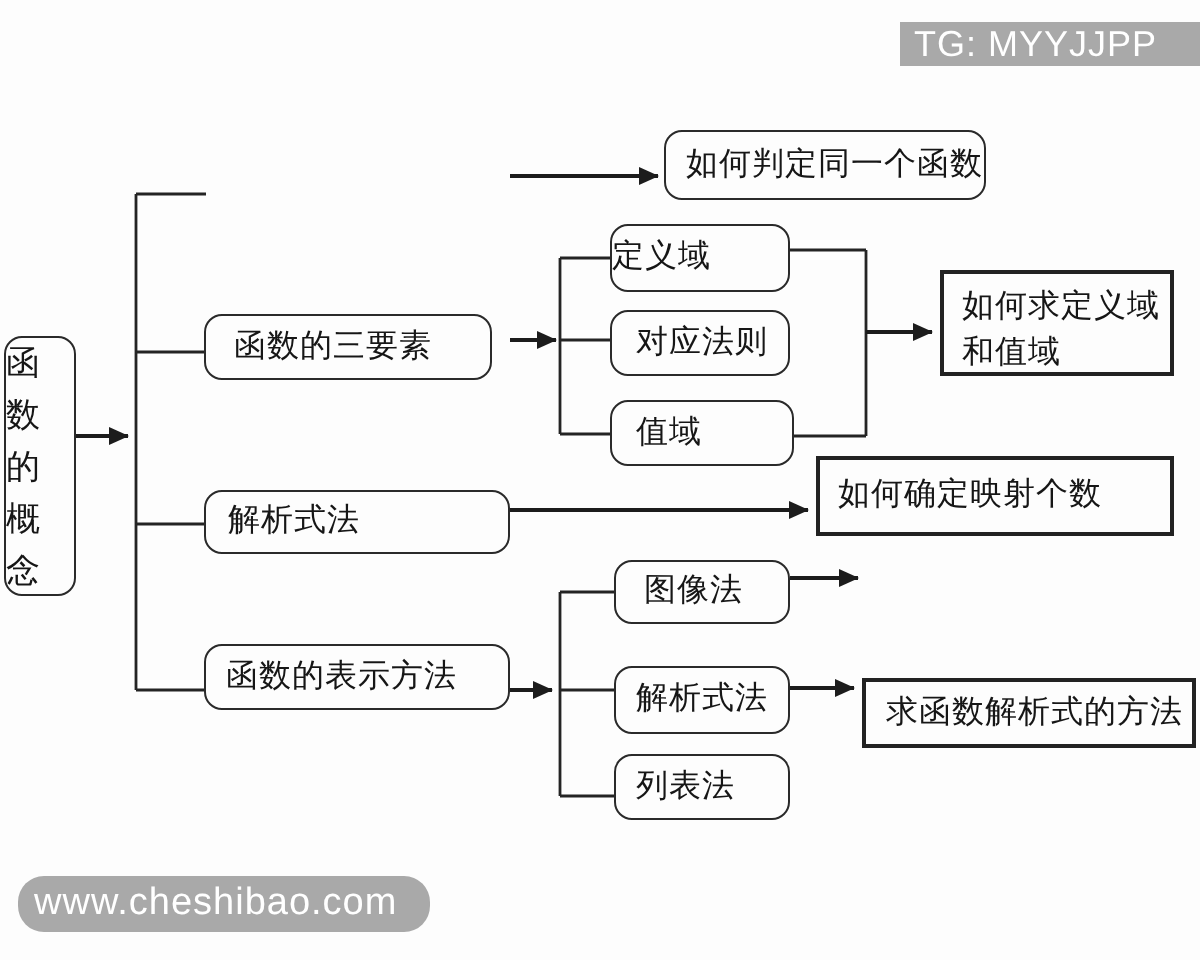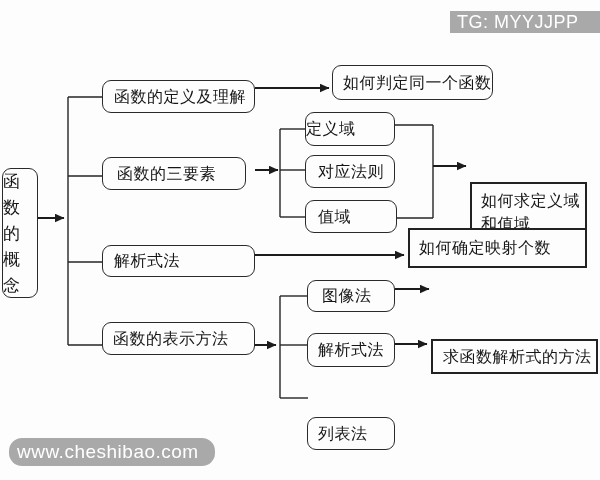--- a/index.html
+++ b/index.html
@@ -9,21 +9,21 @@
     overflow:hidden;
   }
   #wires{position:absolute;left:0;top:0;z-index:1;}
   .node{
     position:absolute;z-index:2;background:#fdfdfd;box-sizing:border-box;
     display:flex;align-items:center;font-size:16px;line-height:1.2;
     letter-spacing:0.5px;white-space:nowrap;
   }
   .rnode{border:1.6px solid #2a2a2a;border-radius:9px;}
   .snode{border:2px solid #222;}
-  .wrap{white-space:normal;align-items:flex-start;margin-top:47px;}
+  .wrap{white-space:normal;align-items:flex-start;}
   #root-node{
     padding:2px 0 0 0;justify-content:center;
     font-size:17px;line-height:26px;white-space:normal;word-break:break-all;
   }
   .gray-band{
     position:absolute;z-index:3;background:#a9a9a9;color:#ffffff;
     font-family:"Liberation Sans","DejaVu Sans",sans-serif;
     display:flex;align-items:center;letter-spacing:0.5px;
   }
   .plain{stroke:#242424;stroke-width:1.4;fill:none;}
@@ -68,32 +68,31 @@
     <line class="plain" x1="280" y1="296" x2="308" y2="296"></line>
     <line class="plain" x1="280" y1="345" x2="308" y2="345"></line>
     <line class="plain" x1="280" y1="398" x2="308" y2="398"></line>
 
     <line class="arrow" x1="395" y1="289" x2="429" y2="289" marker-end="url(#arr)"></line>
     <line class="arrow" x1="395" y1="344" x2="427" y2="344" marker-end="url(#arr)"></line>
   </svg>
 
   <div class="node rnode" id="root-node" style="left:2px;top:168px;width:36px;height:130px;">函数的概念</div>
 
-  <div class="node rnode" style="left:102px;top:80px;width:153px;height:33px;padding-left:11px;">函数的定义及理解</div>
   <div class="node rnode" style="left:102px;top:157px;width:144px;height:33px;padding-left:14px;">函数的三要素</div>
   <div class="node rnode" style="left:102px;top:245px;width:153px;height:32px;padding-left:11px;">解析式法</div>
   <div class="node rnode" style="left:102px;top:322px;width:153px;height:33px;padding-left:10px;">函数的表示方法</div>
 
   <div class="node rnode" style="left:332px;top:65px;width:161px;height:35px;padding-left:10px;">如何判定同一个函数</div>
   <div class="node rnode" style="left:305px;top:112px;width:90px;height:34px;">定义域</div>
   <div class="node rnode" style="left:305px;top:155px;width:90px;height:33px;padding-left:12px;">对应法则</div>
   <div class="node rnode" style="left:305px;top:200px;width:92px;height:33px;padding-left:12px;">值域</div>
   <div class="node rnode" style="left:307px;top:280px;width:88px;height:32px;padding-left:14px;">图像法</div>
   <div class="node rnode" style="left:307px;top:333px;width:88px;height:34px;padding-left:10px;">解析式法</div>
-  <div class="node rnode" style="left:307px;top:377px;width:88px;height:33px;padding-left:10px;margin-top:40px;">列表法</div>
+  <div class="node rnode" style="left:307px;top:377px;width:88px;height:33px;padding-left:10px;">列表法</div>
 
   <div class="node snode wrap" style="left:470px;top:135px;width:117px;height:53px;padding:5px 2px 0 9px;line-height:23px;">如何求定义域和值域</div>
   <div class="node snode" style="left:408px;top:228px;width:179px;height:40px;padding-left:9px;">如何确定映射个数</div>
   <div class="node snode" style="left:431px;top:339px;width:167px;height:35px;padding-left:10px;">求函数解析式的方法</div>
 
   <div class="gray-band" style="left:450px;top:11px;width:150px;height:22px;padding-left:7px;font-size:18px;">TG: MYYJJPP</div>
   <div class="gray-band" style="left:9px;top:438px;width:198px;height:28px;padding-left:8px;font-size:19px;border-radius:13px;">www.cheshibao.com</div>
 
 </div>
 

